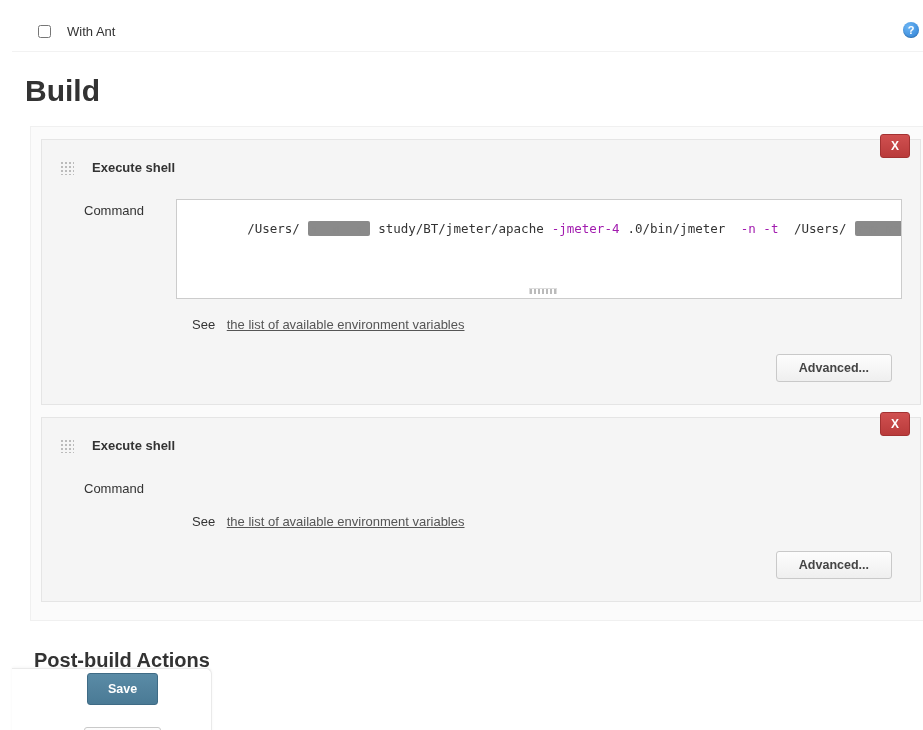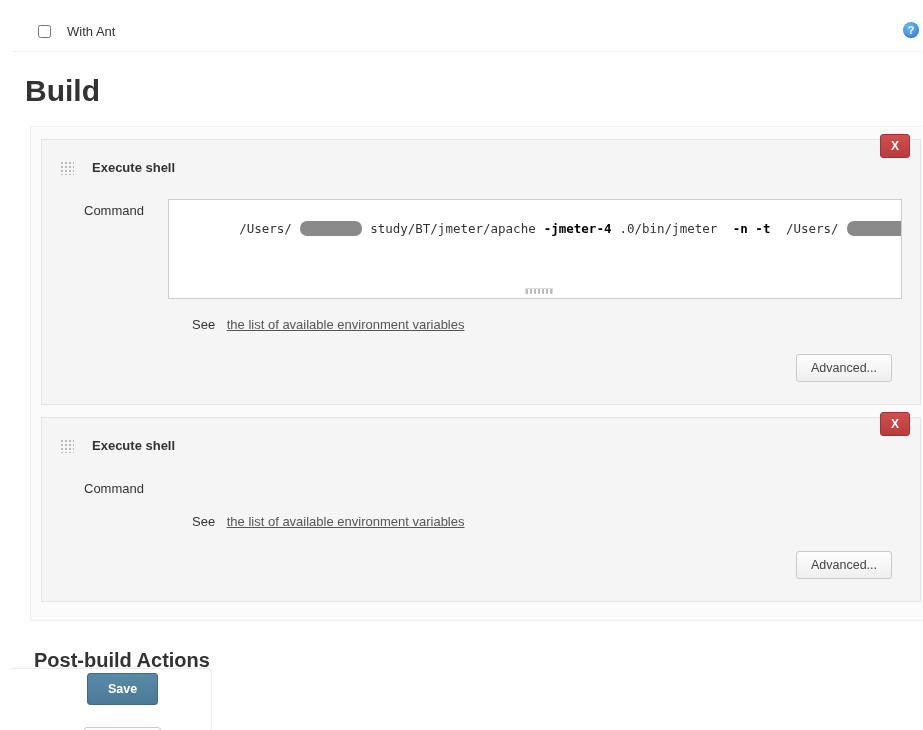--- a/index.html
+++ b/index.html
@@ -79,64 +79,64 @@
     font-weight: bold;
     font-size: 12px;
     display: flex; align-items:center; justify-content:center;
     cursor: pointer;
   }
   .step-help {
     position: absolute;
     top: 2px;
     right: -26px;
   }
-  .cmd-row { display:flex; align-items:flex-start; gap:4px; padding-left:24px;}
+  .cmd-row { display:flex; align-items:flex-start; gap:12px; padding-left:24px;}
   .cmd-label { width: 72px; padding-top:4px; font-size:13px; color:#333;}
   .code-display {
     flex:1;
     height: 100px;
     border:1px solid #ccc;
     background:#fff;
     font-family: Menlo, Consolas, monospace;
     font-size: 12.5px;
     padding:6px 6px;
     white-space: pre;
     overflow:hidden;
     color:#333;
     position:relative;
   }
-  .code-display .hl { color:#000000;font-weight:bold; }
+  .code-display .hl { color:#a21caf; }
   .code-display .resize-grip {
     position:absolute;
     bottom:0; left:50%;
     transform:translateX(-50%);
     width:28px;height:6px;
     background:
       repeating-linear-gradient( to right, #bbb 0 2px, transparent 2px 4px);
     border:1px solid #ddd;
     border-bottom:none;
   }
-  .blob { background:#8a8a8a; color:#8a8a8a; border-radius:7px; padding:0 1px;}
+  .blob { background:#8a8a8a; color:#8a8a8a; border-radius:2px; padding:0 1px;}
   .env-row {
     padding: 10px 0 0 132px;
     font-size: 13px;
     color: #333;
   }
   .env-row a { color:#555; text-decoration: underline; }
   .adv-row { text-align:right; padding: 14px 10px 0 0; }
   .btn {
     display:inline-flex;
     align-items:center;
     gap:6px;
     background: linear-gradient(#fdfdfd,#efefef);
     border:1px solid #c9c9c9;
     border-radius:3px;
-    padding:6px 14px;
+    padding:6px 22px;
     font-size:12.5px;
-    font-weight:normal;
+    font-weight:bold;
     color:#444;
     cursor:pointer;
   }
   .btn .caret {
     width:0;height:0;
     border-left:4px solid transparent;
     border-right:4px solid transparent;
     border-top:5px solid #555;
   }
   .add-step-wrap { padding:14px 0 0 10px; }

